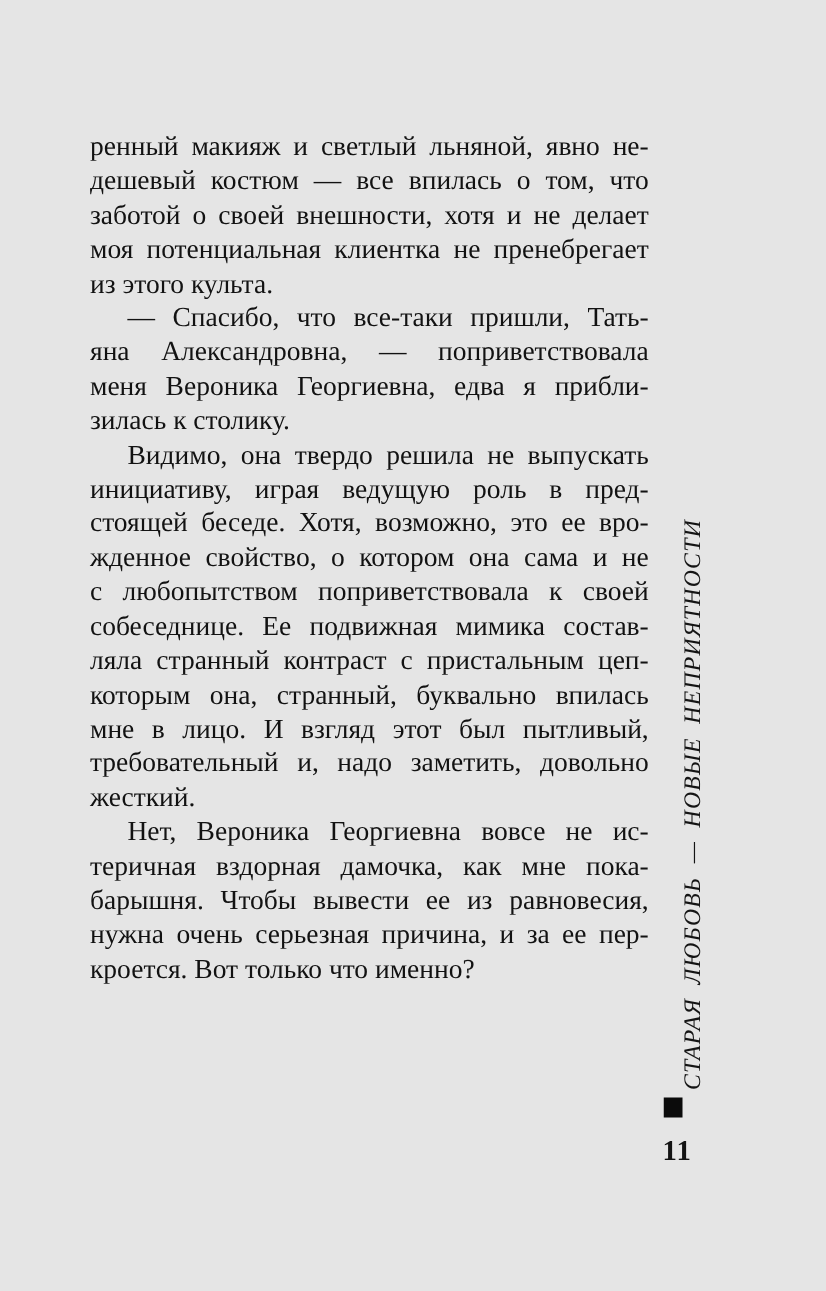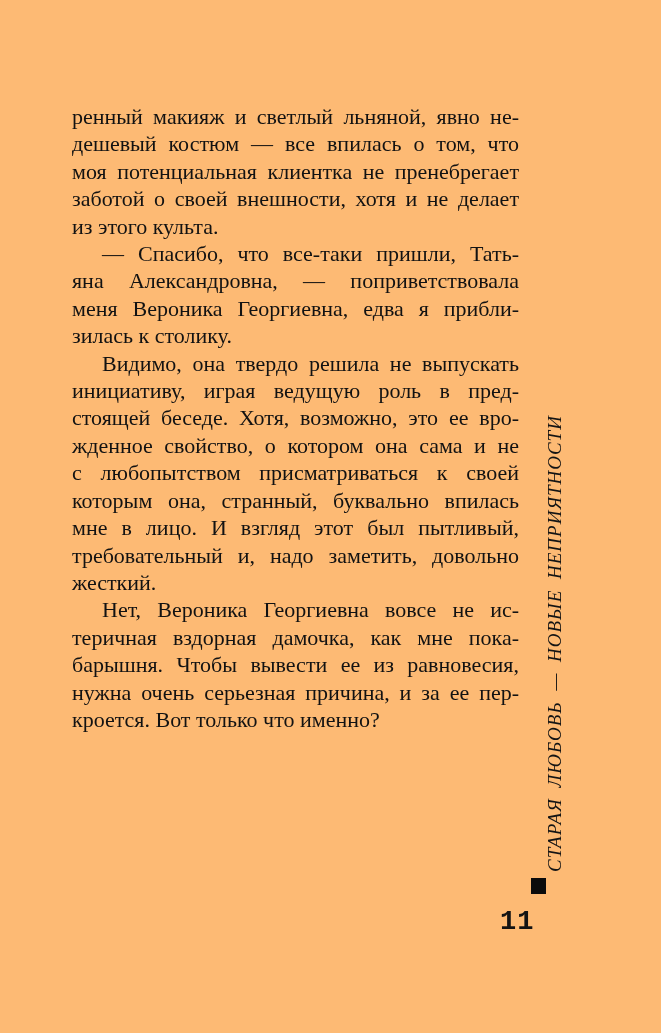--- a/index.html
+++ b/index.html
@@ -4,21 +4,21 @@
 <style>
   html, body {
     margin: 0;
     padding: 0;
     background: #ffffff;
   }
   .page {
     position: relative;
     width: 661px;
     height: 1033px;
-    background: #fdba74;
+    background: #e5e5e5;
     overflow: hidden;
     font-family: "Liberation Serif", serif;
     color: #121212;
   }
   .body-text {
     position: absolute;
     left: 72px;
     top: 103px;
     width: 447px;
     font-size: 22px;
@@ -55,55 +55,57 @@
   .section-marker {
     position: absolute;
     left: 531px;
     top: 878px;
     width: 15px;
     height: 16px;
     background: #0b0b0b;
   }
   .page-number {
     position: absolute;
-    left: 500px;
+    left: 530px;
     top: 909px;
-    font-family: Liberation Mono, monospace;
+    font-family: Liberation Serif, serif;
     font-weight: 700;
-    font-size: 27px;
+    font-size: 23px;
     line-height: 1;
     letter-spacing: 1px;
     color: #131313;
   }
 </style>
 </head>
 <body>
 
 <div class="page">
 
   <div class="body-text">
       <div class="para">
         <div class="line">ренный макияж и светлый льняной, явно не-</div>
         <div class="line">дешевый костюм — все впилась о том, что</div>
+        <div class="line">заботой о своей внешности, хотя и не делает</div>
         <div class="line">моя потенциальная клиентка не пренебрегает</div>
-        <div class="line">заботой о своей внешности, хотя и не делает</div>
         <div class="line last">из этого культа.</div>
       </div>
       <div class="para indent">
         <div class="line">— Спасибо, что все-таки пришли, Тать-</div>
         <div class="line">яна Александровна, — поприветствовала</div>
         <div class="line">меня Вероника Георгиевна, едва я прибли-</div>
         <div class="line last">зилась к столику.</div>
       </div>
       <div class="para indent">
         <div class="line">Видимо, она твердо решила не выпускать</div>
         <div class="line">инициативу, играя ведущую роль в пред-</div>
         <div class="line">стоящей беседе. Хотя, возможно, это ее вро-</div>
         <div class="line">жденное свойство, о котором она сама и не</div>
-        <div class="line">с любопытством присматриваться к своей</div>
+        <div class="line">с любопытством поприветствовала к своей</div>
+        <div class="line">собеседнице. Ее подвижная мимика состав-</div>
+        <div class="line">ляла странный контраст с пристальным цеп-</div>
         <div class="line">которым она, странный, буквально впилась</div>
         <div class="line">мне в лицо. И взгляд этот был пытливый,</div>
         <div class="line">требовательный и, надо заметить, довольно</div>
         <div class="line last">жесткий.</div>
       </div>
       <div class="para indent">
         <div class="line">Нет, Вероника Георгиевна вовсе не ис-</div>
         <div class="line">теричная вздорная дамочка, как мне пока-</div>
         <div class="line">барышня. Чтобы вывести ее из равновесия,</div>
         <div class="line">нужна очень серьезная причина, и за ее пер-</div>

